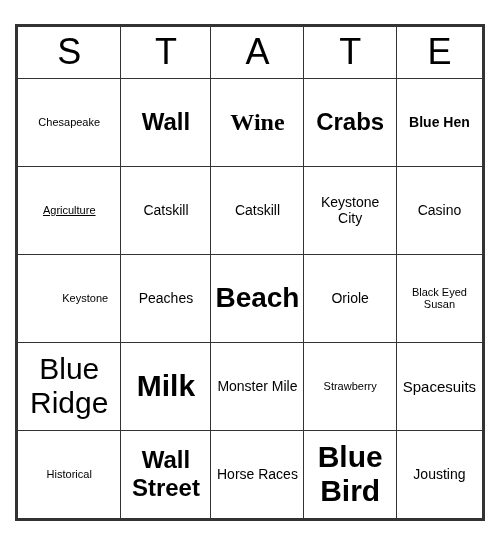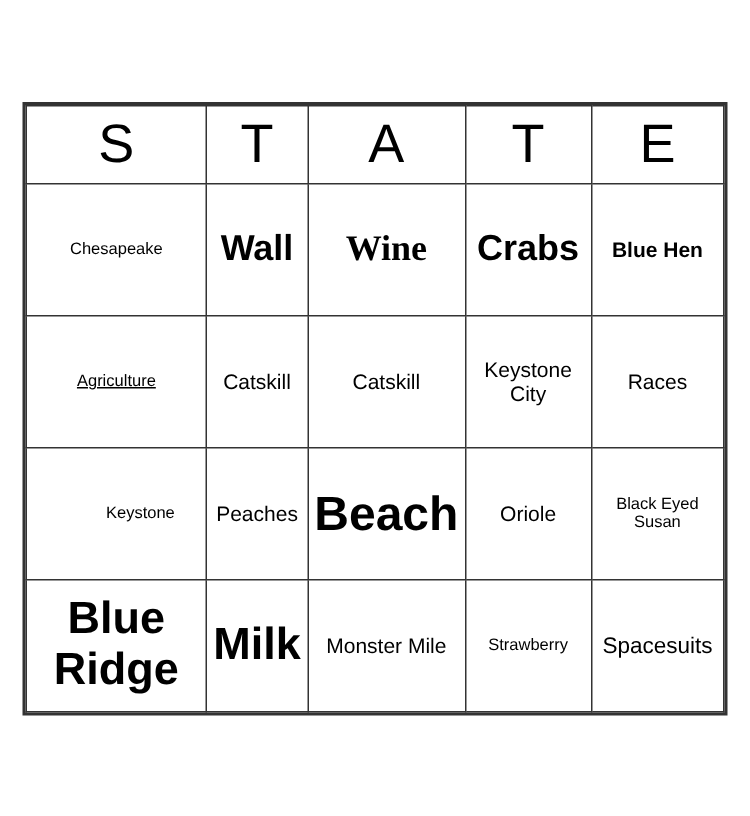--- a/index.html
+++ b/index.html
@@ -65,31 +65,38 @@
           <td class="data-cell" style="font-size: 24px; font-weight: bold;">Wall</td>
           <td class="data-cell" style="font-size: 24px; font-weight: bold; font-family: Liberation Serif, serif;">Wine</td>
           <td class="data-cell" style="font-size: 24px; font-weight: bold;">Crabs</td>
           <td class="data-cell" style="font-size: 14px; font-weight: bold;">Blue Hen</td>
         </tr>
         <tr>
           <td class="data-cell" style="font-size: 11px; font-weight: normal; text-decoration: underline;">Agriculture</td>
           <td class="data-cell" style="font-size: 14px; font-weight: normal;">Catskill</td>
           <td class="data-cell" style="font-size: 14px; font-weight: normal;">Catskill</td>
           <td class="data-cell" style="font-size: 14px; font-weight: normal;">Keystone City</td>
-          <td class="data-cell" style="font-size: 14px; font-weight: normal;">Races</td>
+          <td class="data-cell" style="font-size: 14px; font-weight: normal;">Casino</td>
         </tr>
         <tr>
           <td class="data-cell" style="font-size: 11px; font-weight: normal; padding-left: 36px;">Keystone</td>
           <td class="data-cell" style="font-size: 14px; font-weight: normal;">Peaches</td>
-          <td class="data-cell" style="font-size: 32px; font-weight: bold;">Beach</td>
+          <td class="data-cell" style="font-size: 28px; font-weight: bold;">Beach</td>
           <td class="data-cell" style="font-size: 14px; font-weight: normal;">Oriole</td>
           <td class="data-cell" style="font-size: 11px; font-weight: normal;">Black Eyed Susan</td>
         </tr>
         <tr>
-          <td class="data-cell" style="font-size: 30px; font-weight: bold;">Blue Ridge</td>
+          <td class="data-cell" style="font-size: 30px; font-weight: normal;">Blue Ridge</td>
           <td class="data-cell" style="font-size: 30px; font-weight: bold;">Milk</td>
           <td class="data-cell" style="font-size: 14px; font-weight: normal;">Monster Mile</td>
           <td class="data-cell" style="font-size: 11px; font-weight: normal; text-align: center;">Strawberry</td>
           <td class="data-cell" style="font-size: 15px; font-weight: normal;">Spacesuits</td>
+        </tr>
+        <tr>
+          <td class="data-cell" style="font-size: 11px; font-weight: normal;">Historical</td>
+          <td class="data-cell" style="font-size: 24px; font-weight: bold;">Wall Street</td>
+          <td class="data-cell" style="font-size: 14px; font-weight: normal;">Horse Races</td>
+          <td class="data-cell" style="font-size: 30px; font-weight: bold;">Blue Bird</td>
+          <td class="data-cell" style="font-size: 14px; font-weight: normal;">Jousting</td>
         </tr>
       </tbody>
   </table>
 </div>
 
 </body></html>

